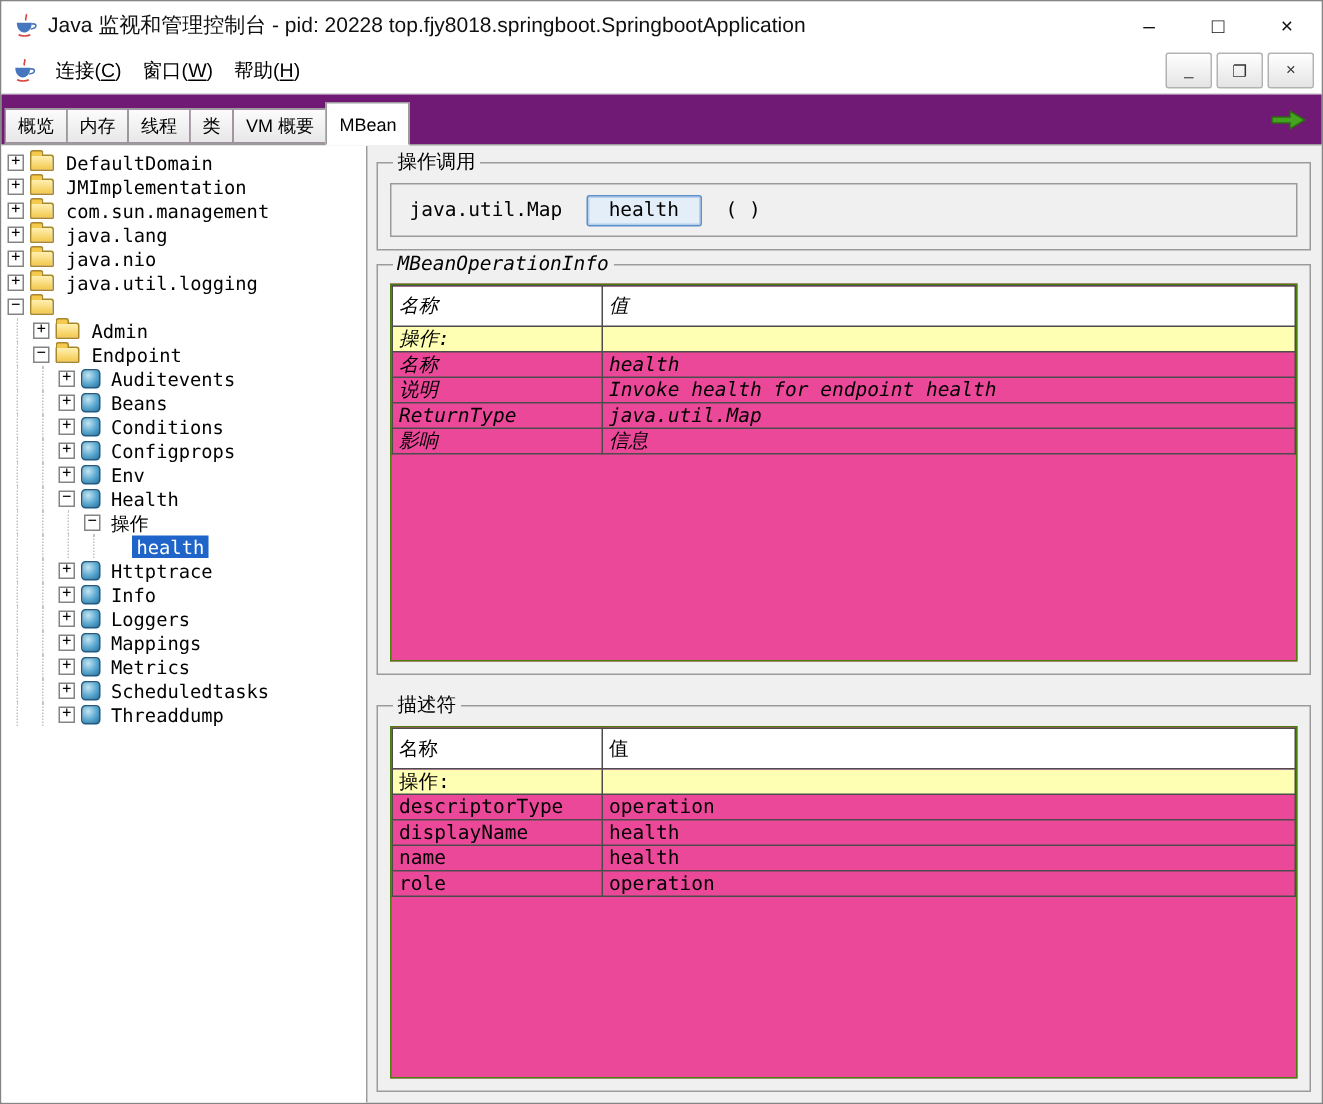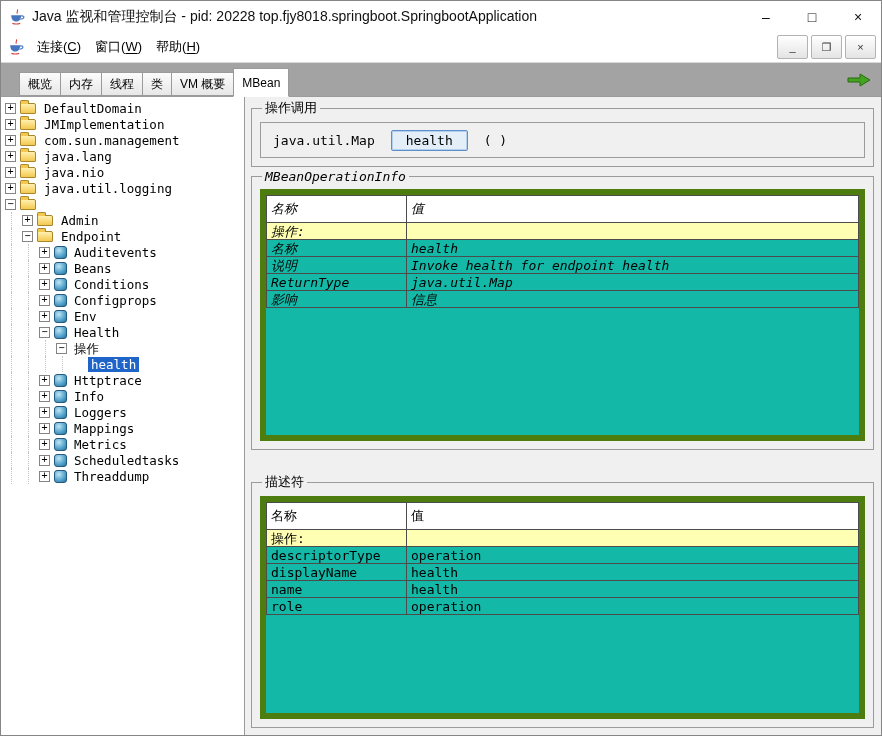--- a/index.html
+++ b/index.html
@@ -17,21 +17,21 @@
   
   .menubar{flex:0 0 30px;background:#fff;border-bottom:1px solid #d9d9d9;display:flex;align-items:center;padding:0 5px 0 7px;}
   .menubar .app-icon{margin-right:6px;}
   .menu-items{display:flex;align-items:center;}
   .menu-item{font-size:13px;padding:4px 7px;color:#000;white-space:nowrap;}
   .menu-item u{text-underline-offset:2px;}
   .frame-controls{margin-left:auto;display:flex;gap:3px;}
   .frame-btn{width:29px;height:22px;border:1px solid #b3b3b3;border-radius:2px;background:linear-gradient(#ffffff,#e4e4e4);display:flex;align-items:center;justify-content:center;font-size:11px;color:#333;}
 
   
-  .tabbar{flex:0 0 30px;background:#a3a3a3;display:flex;align-items:flex-end;padding:3px 10px 0 18px;justify-content:center;}
+  .tabbar{flex:0 0 30px;background:#701a75;display:flex;align-items:flex-end;padding:3px 10px 0 2px;justify-content:center;}
   .tab-strip{display:flex;align-items:flex-end;}
   .tab{border:1px solid #9b9b9b;background:linear-gradient(#fcfcfc,#e7e7e7);font-size:12px;padding:0 8px;height:22px;display:flex;align-items:center;margin-right:-1px;color:#000;white-space:nowrap;}
   .tab.active{background:#fff;height:27px;border-bottom:1px solid #fff;margin-bottom:-1px;position:relative;z-index:3;}
   .status-arrow{margin-left:auto;align-self:center;display:flex;align-items:center;padding-bottom:2px;}
   .status-arrow polygon{fill:var(--status-arrow,#44a320);stroke:#2a6b10;stroke-width:1;}
 
   
   .main{flex:1 1 auto;min-height:0;display:flex;border-top:1px solid #9b9b9b;background:#f0f0f0;}
   .tree-panel{flex:0 0 241px;background:#fff;border-right:1px solid #9b9b9b;overflow:hidden;padding:3px 0 0 2px;
               font-family:"DejaVu Sans Mono","Liberation Mono",monospace;font-size:12.5px;}
@@ -49,22 +49,22 @@
   
   .right-panel{flex:1 1 auto;min-width:0;display:flex;flex-direction:column;padding:0 7px 7px 6px;overflow:hidden;}
   fieldset.section{border:1px solid #9b9b9b;padding:5px 8px 8px 8px;margin:2px 0 0 0;background:#f0f0f0;min-width:0;min-inline-size:0;}
   fieldset.section legend{font-family:"DejaVu Sans Mono","Liberation Mono",monospace;font-size:13px;padding:0 3px;margin-left:2px;color:#000;}
   .invoke-row{border:1px solid #9b9b9b;background:#f0f0f0;height:36px;display:flex;align-items:center;gap:16px;padding:0 12px;
               font-family:"DejaVu Sans Mono","Liberation Mono",monospace;font-size:13px;box-sizing:border-box;}
   .op-button{font-family:"DejaVu Sans Mono","Liberation Mono",monospace;font-size:13px;color:#000;background:#e3eef9;
              border:1px solid #5f8fc9;box-shadow:0 0 0 1px #b5d0ec inset;padding:2px 14px;border-radius:2px;}
   fieldset.table-section{display:flex;flex-direction:column;min-height:0;box-sizing:border-box;}
   #op-info-section{height:281px;font-style:italic;}
-  #descriptor-section{flex:1 1 auto;margin-top:23px;}
-  .scrollpane{flex:1 1 auto;min-height:0;background:#14b8a6;border:6px solid #4d7c0f;overflow:hidden;}
+  #descriptor-section{flex:1 1 auto;margin-top:11px;}
+  .scrollpane{flex:1 1 auto;min-height:0;background:#ec4899;border:1px solid #4d7c0f;overflow:hidden;}
   table.jtable{border-collapse:collapse;table-layout:fixed;width:100%;font-family:"DejaVu Sans Mono","Liberation Mono",monospace;font-size:13px;}
   .jtable th{border:1px solid #4c4c4c;background:#fff;font-weight:normal;text-align:left;padding:4px;height:25px;box-sizing:border-box;}
   .jtable td{border:1px solid #4c4c4c;padding:0 4px;height:17px;line-height:15px;white-space:nowrap;overflow:hidden;box-sizing:border-box;}
   .jtable tr.group-row td{background:var(--group-row-background,#ffffb3);}
   col.name-col{width:140px;}
 </style>
 </head>
 <body>
 
 <div class="window">

